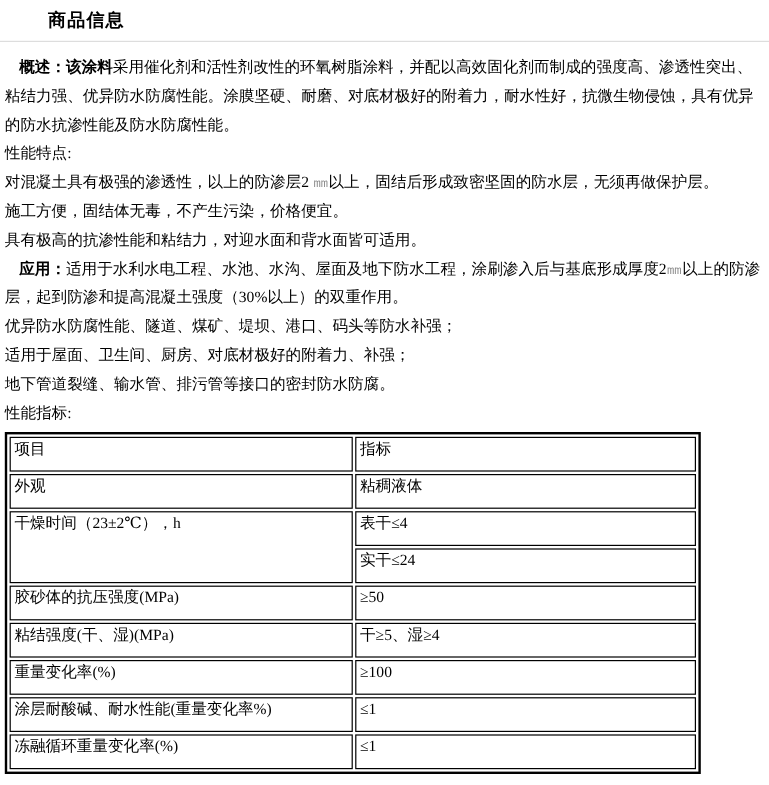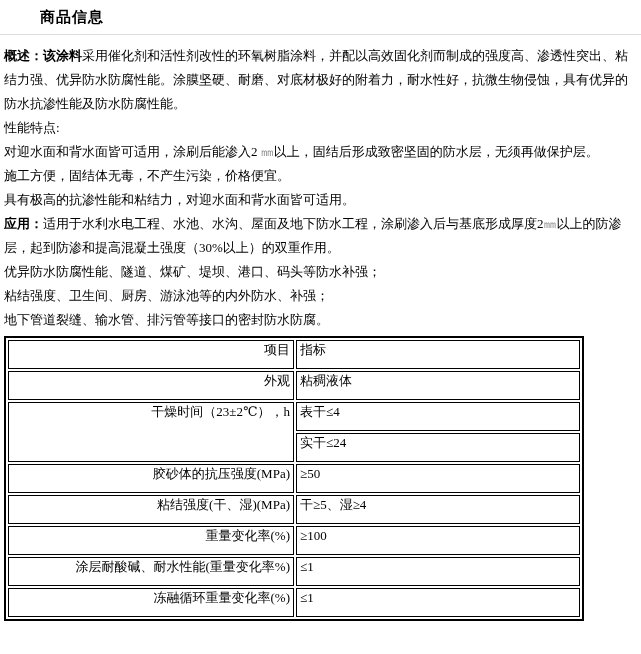--- a/index.html
+++ b/index.html
@@ -26,21 +26,21 @@
     letter-spacing: 1px;
   }
   .content {
     padding: 9px 4px 0 4px;
     font-size: 13px;
     line-height: 24px;
   }
   .content p {
     margin: 0;
   }
-  .bold-label { font-weight: bold; }
+  .bold-label { font-weight: bold; margin-left: 12px; }
   .sub-heading {
     font-weight: normal;
     font-size: 13px;
     margin: 0;
     line-height: 24px;
   }
   .unit-mm {
     color: #888888;
     font-family: "Liberation Serif", serif;
   }
@@ -54,50 +54,51 @@
   }
   table.indicators td {
     border: 1px solid #000000;
     vertical-align: top;
     padding: 0 3px 1px 3px;
     height: 26px;
     font-size: 13px;
     line-height: 17px;
     background: #ffffff;
   }
-  td.col-item  { width: 278px; text-align: right; }
+  td.col-item  { width: 278px; }
   td.col-value { width: 276px; margin-left: 45px; }
 </style>
 </head>
 <body>
 
 <div class="page">
 
   <div class="title-bar">
     <span class="page-title">商品信息</span>
   </div>
 
   <div class="content">
 
     <p><span class="bold-label">概述：该涂料</span><span>采用催化剂和活性剂改性的环氧树脂涂料，并配以高效固化剂而制成的强度高、渗透性突出、粘结力强、优异防水防腐性能。涂膜坚硬、耐磨、对底材极好的附着力，耐水性好，抗微生物侵蚀，具有优异的防水抗渗性能及防水防腐性能。</span></p>
 
     <p class="sub-heading">性能特点:</p>
 
-    <p><span>对迎水面和背水面皆可适用，涂刷后能渗入</span><span>2 </span><span class="unit-mm">㎜</span><span>以上，固结后形成致密坚固的防水层，无须再做保护层。</span></p>
+    <p><span>对混凝土具有极强的渗透性，以上的防渗层</span><span>2 </span><span class="unit-mm">㎜</span><span>以上，固结后形成致密坚固的防水层，无须再做保护层。</span></p>
 
     <p>施工方便，固结体无毒，不产生污染，价格便宜。</p>
 
     <p>具有极高的抗渗性能和粘结力，对迎水面和背水面皆可适用。</p>
 
     <p><span class="bold-label">应用：</span><span>适用于水利水电工程、水池、水沟、屋面及地下防水工程，涂刷渗入后与基底形成厚度</span><span>2</span><span class="unit-mm">㎜</span><span>以上的防渗层，起到防渗和提高混凝土强度（30%以上）的双重作用。</span></p>
 
     <p>优异防水防腐性能、隧道、煤矿、堤坝、港口、码头等防水补强；</p>
-    <p>粘结强度、卫生间、厨房、游泳池等的内外防水、补强；</p>
+    <p>适用于屋面、卫生间、厨房、对底材极好的附着力、补强；</p>
     <p>地下管道裂缝、输水管、排污管等接口的密封防水防腐。</p>
 
+    <p class="sub-heading">性能指标:</p>
 
     <table class="indicators">
       <tbody>
         <tr>
           <td class="col-item">项目</td>
           <td class="col-value">指标</td>
         </tr>
         <tr>
           <td class="col-item">外观</td>
           <td class="col-value">粘稠液体</td>

